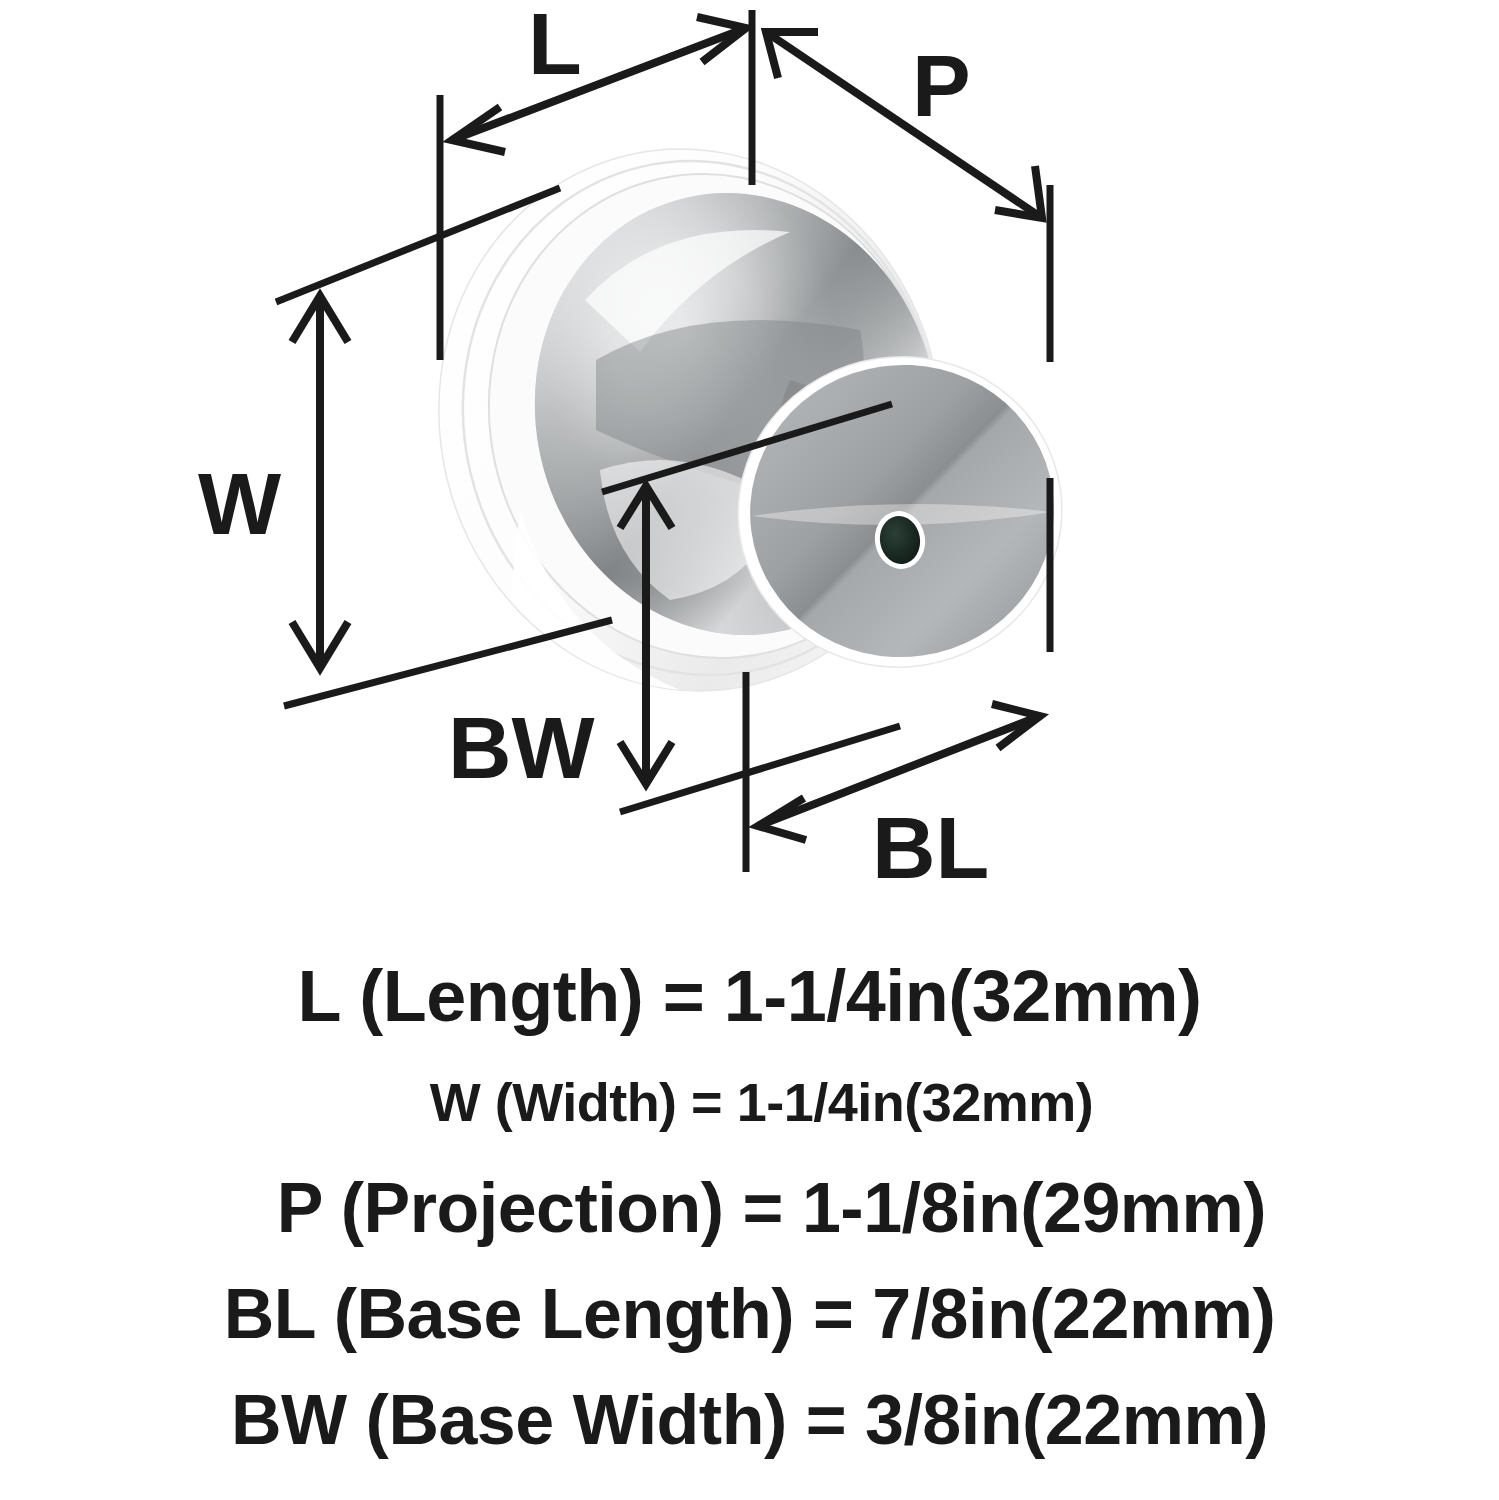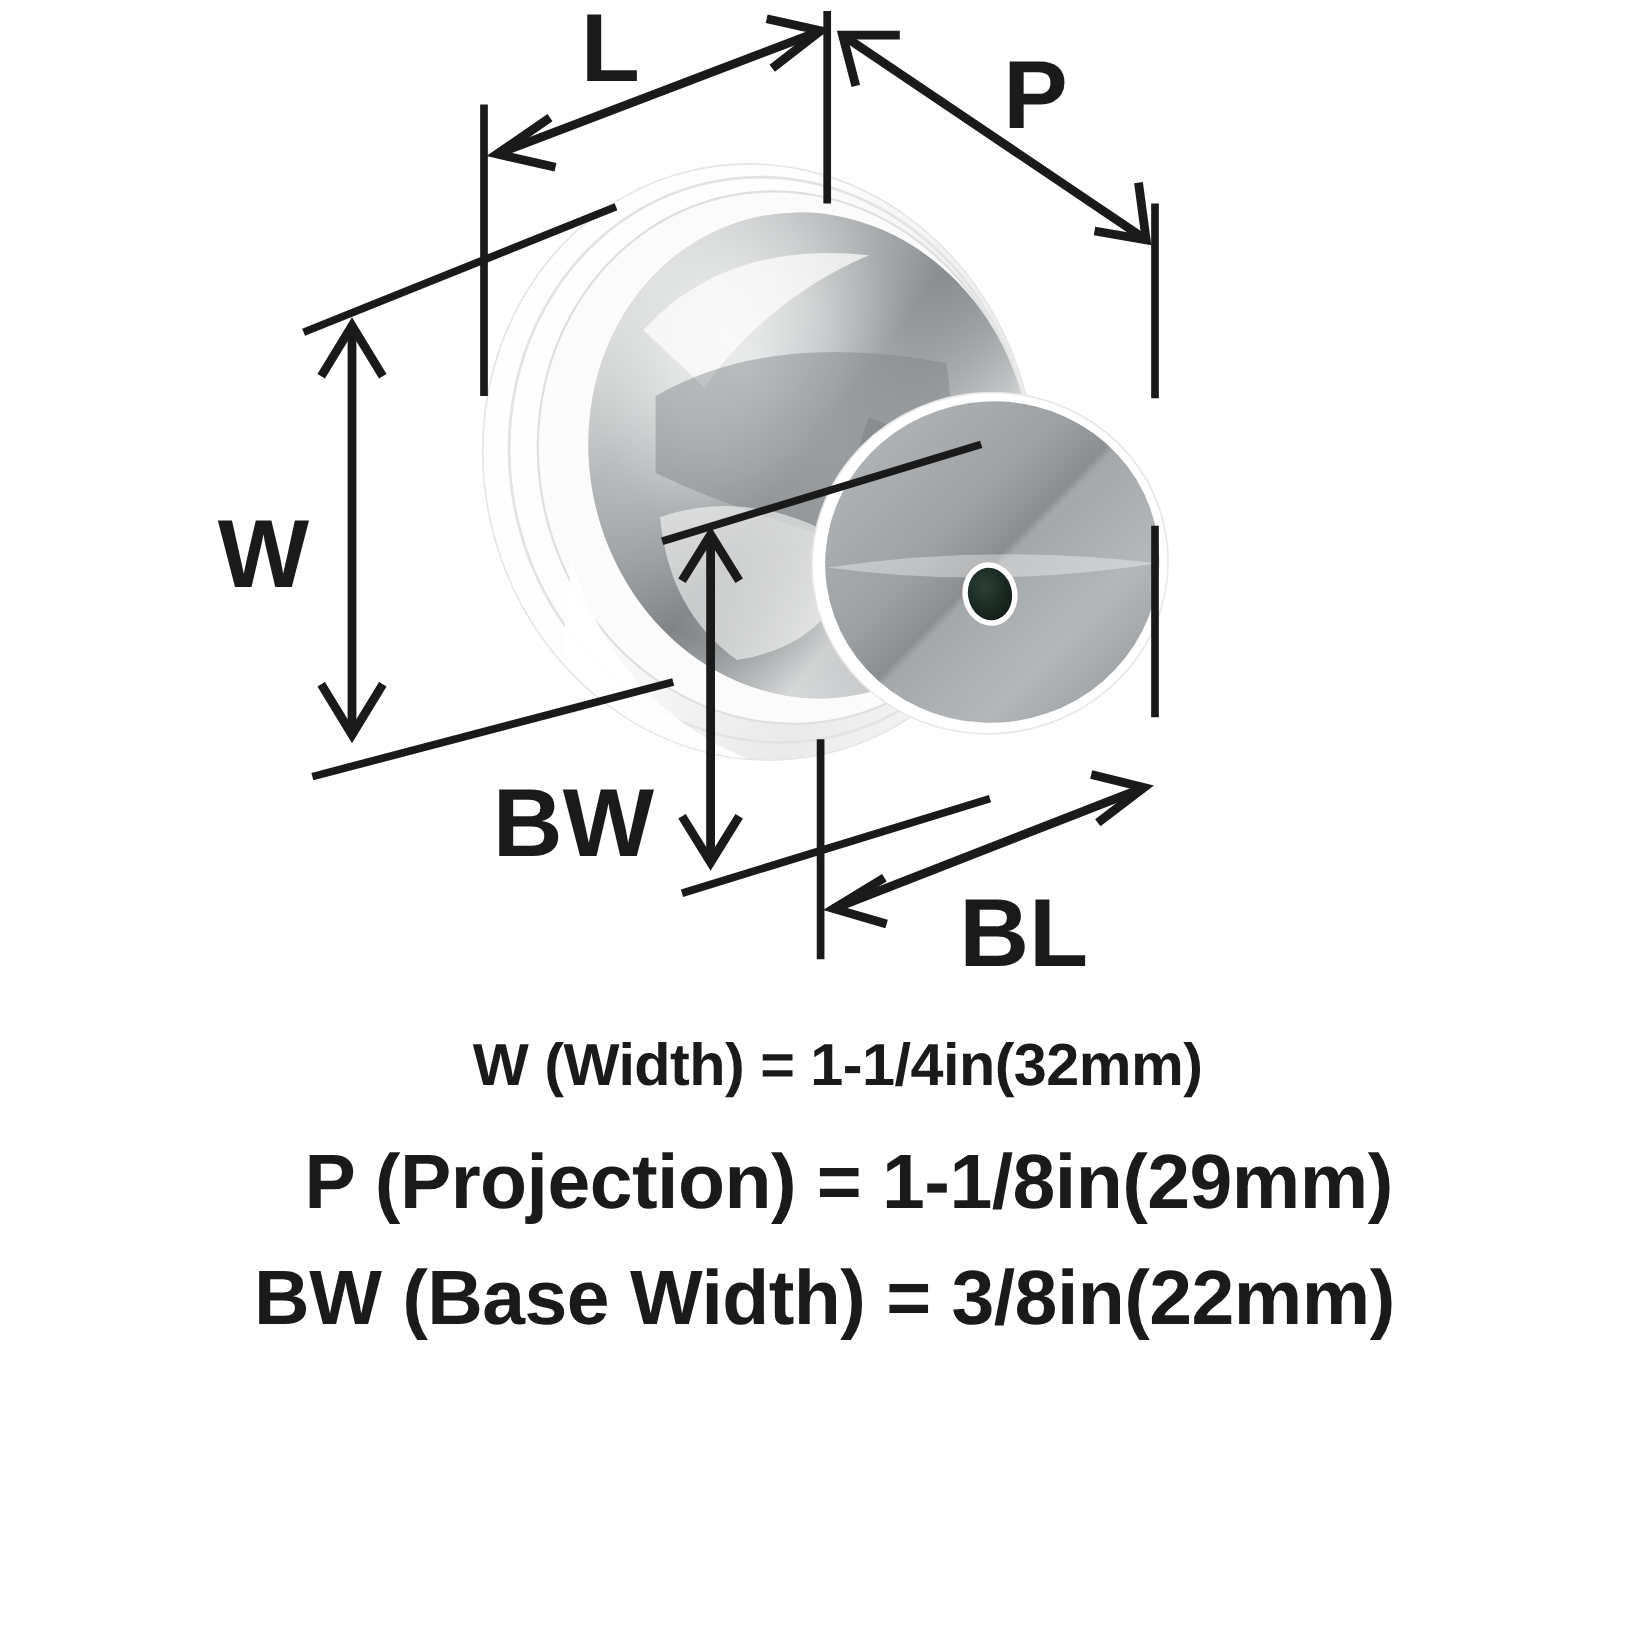--- a/index.html
+++ b/index.html
@@ -231,18 +231,20 @@
         <path class="arrow-head" d="M 804 798 L 758 826 L 806 840" stroke-width="8"></path>
 
         <path class="arrow-head" d="M 992 704 L 1040 716 L 998 748" stroke-width="8"></path>
         <text class="dim-label" x="872" y="878">BL</text>
       </g>
 
     </svg>
   </div>
 
   <div id="legend">
+    <div class="legend-row lr-1">L (Length) = 1-1/4in(32mm)</div>
     <div class="legend-row lr-2">W (Width) = 1-1/4in(32mm)</div>
     <div class="legend-row lr-3">P (Projection) = 1-1/8in(29mm)</div>
+    <div class="legend-row lr-4">BL (Base Length) = 7/8in(22mm)</div>
     <div class="legend-row lr-5">BW (Base Width) = 3/8in(22mm)</div>
   </div>
 
 </div>
 
 </body></html>

